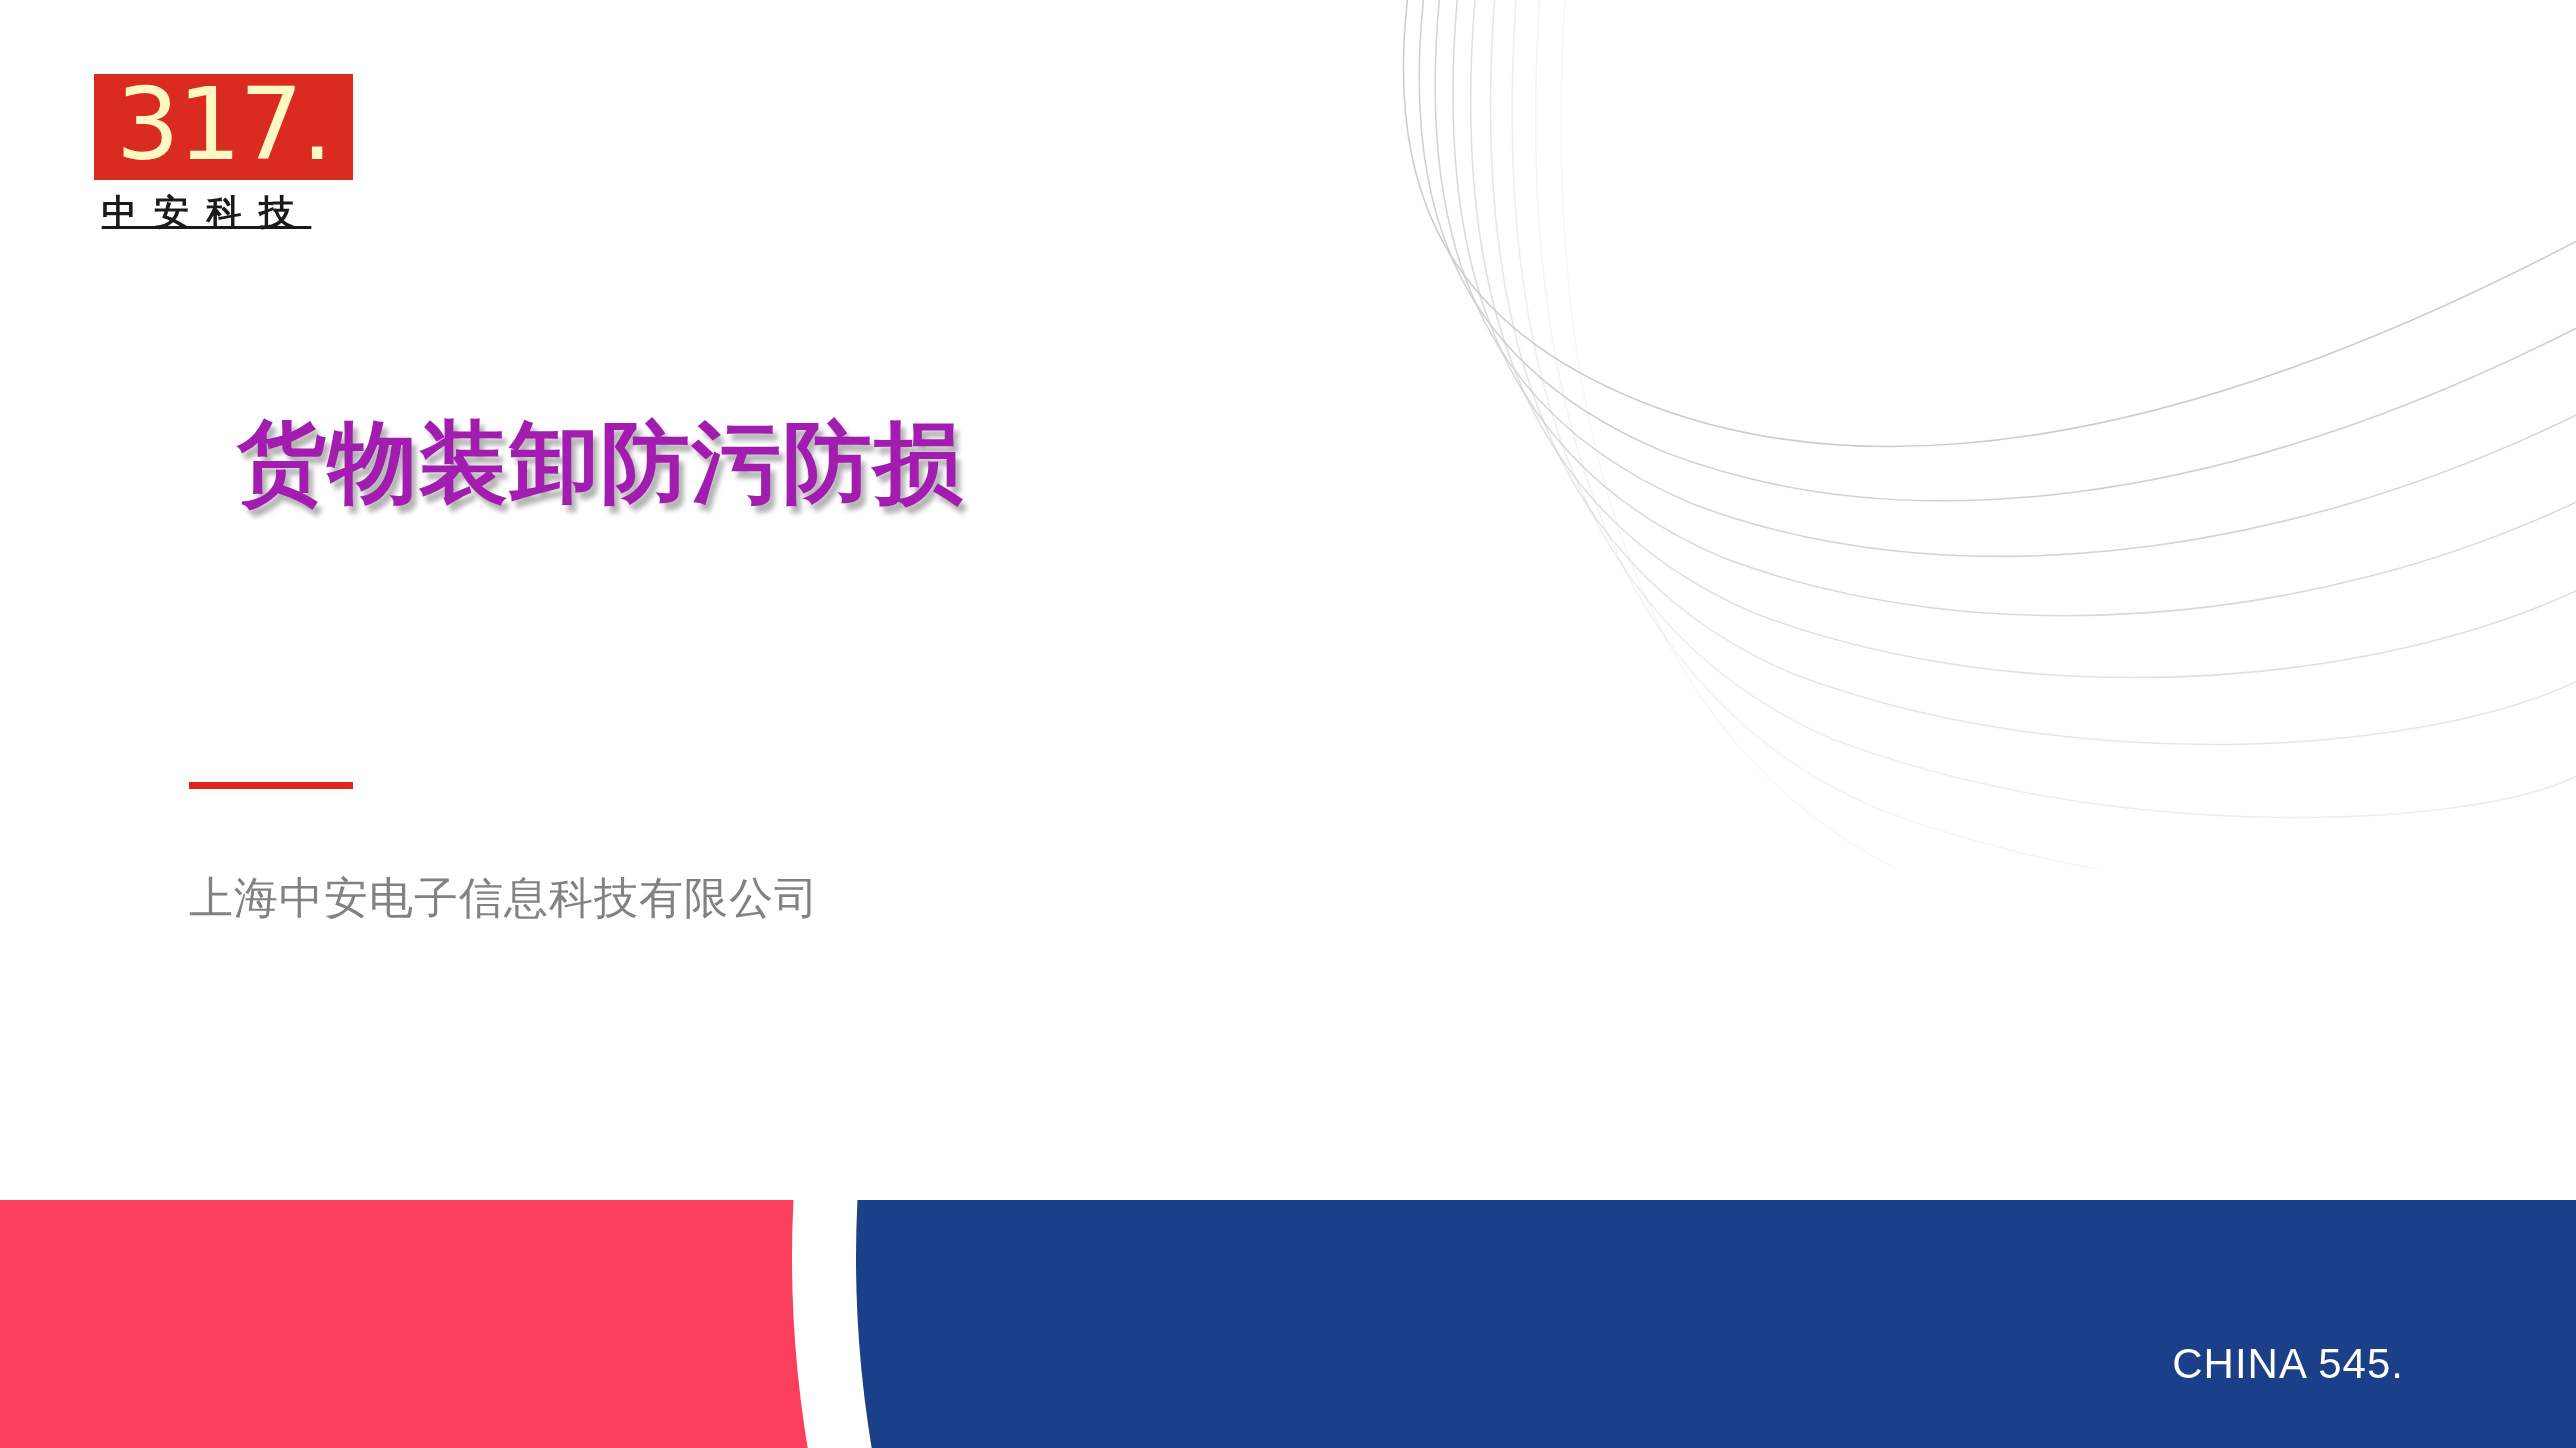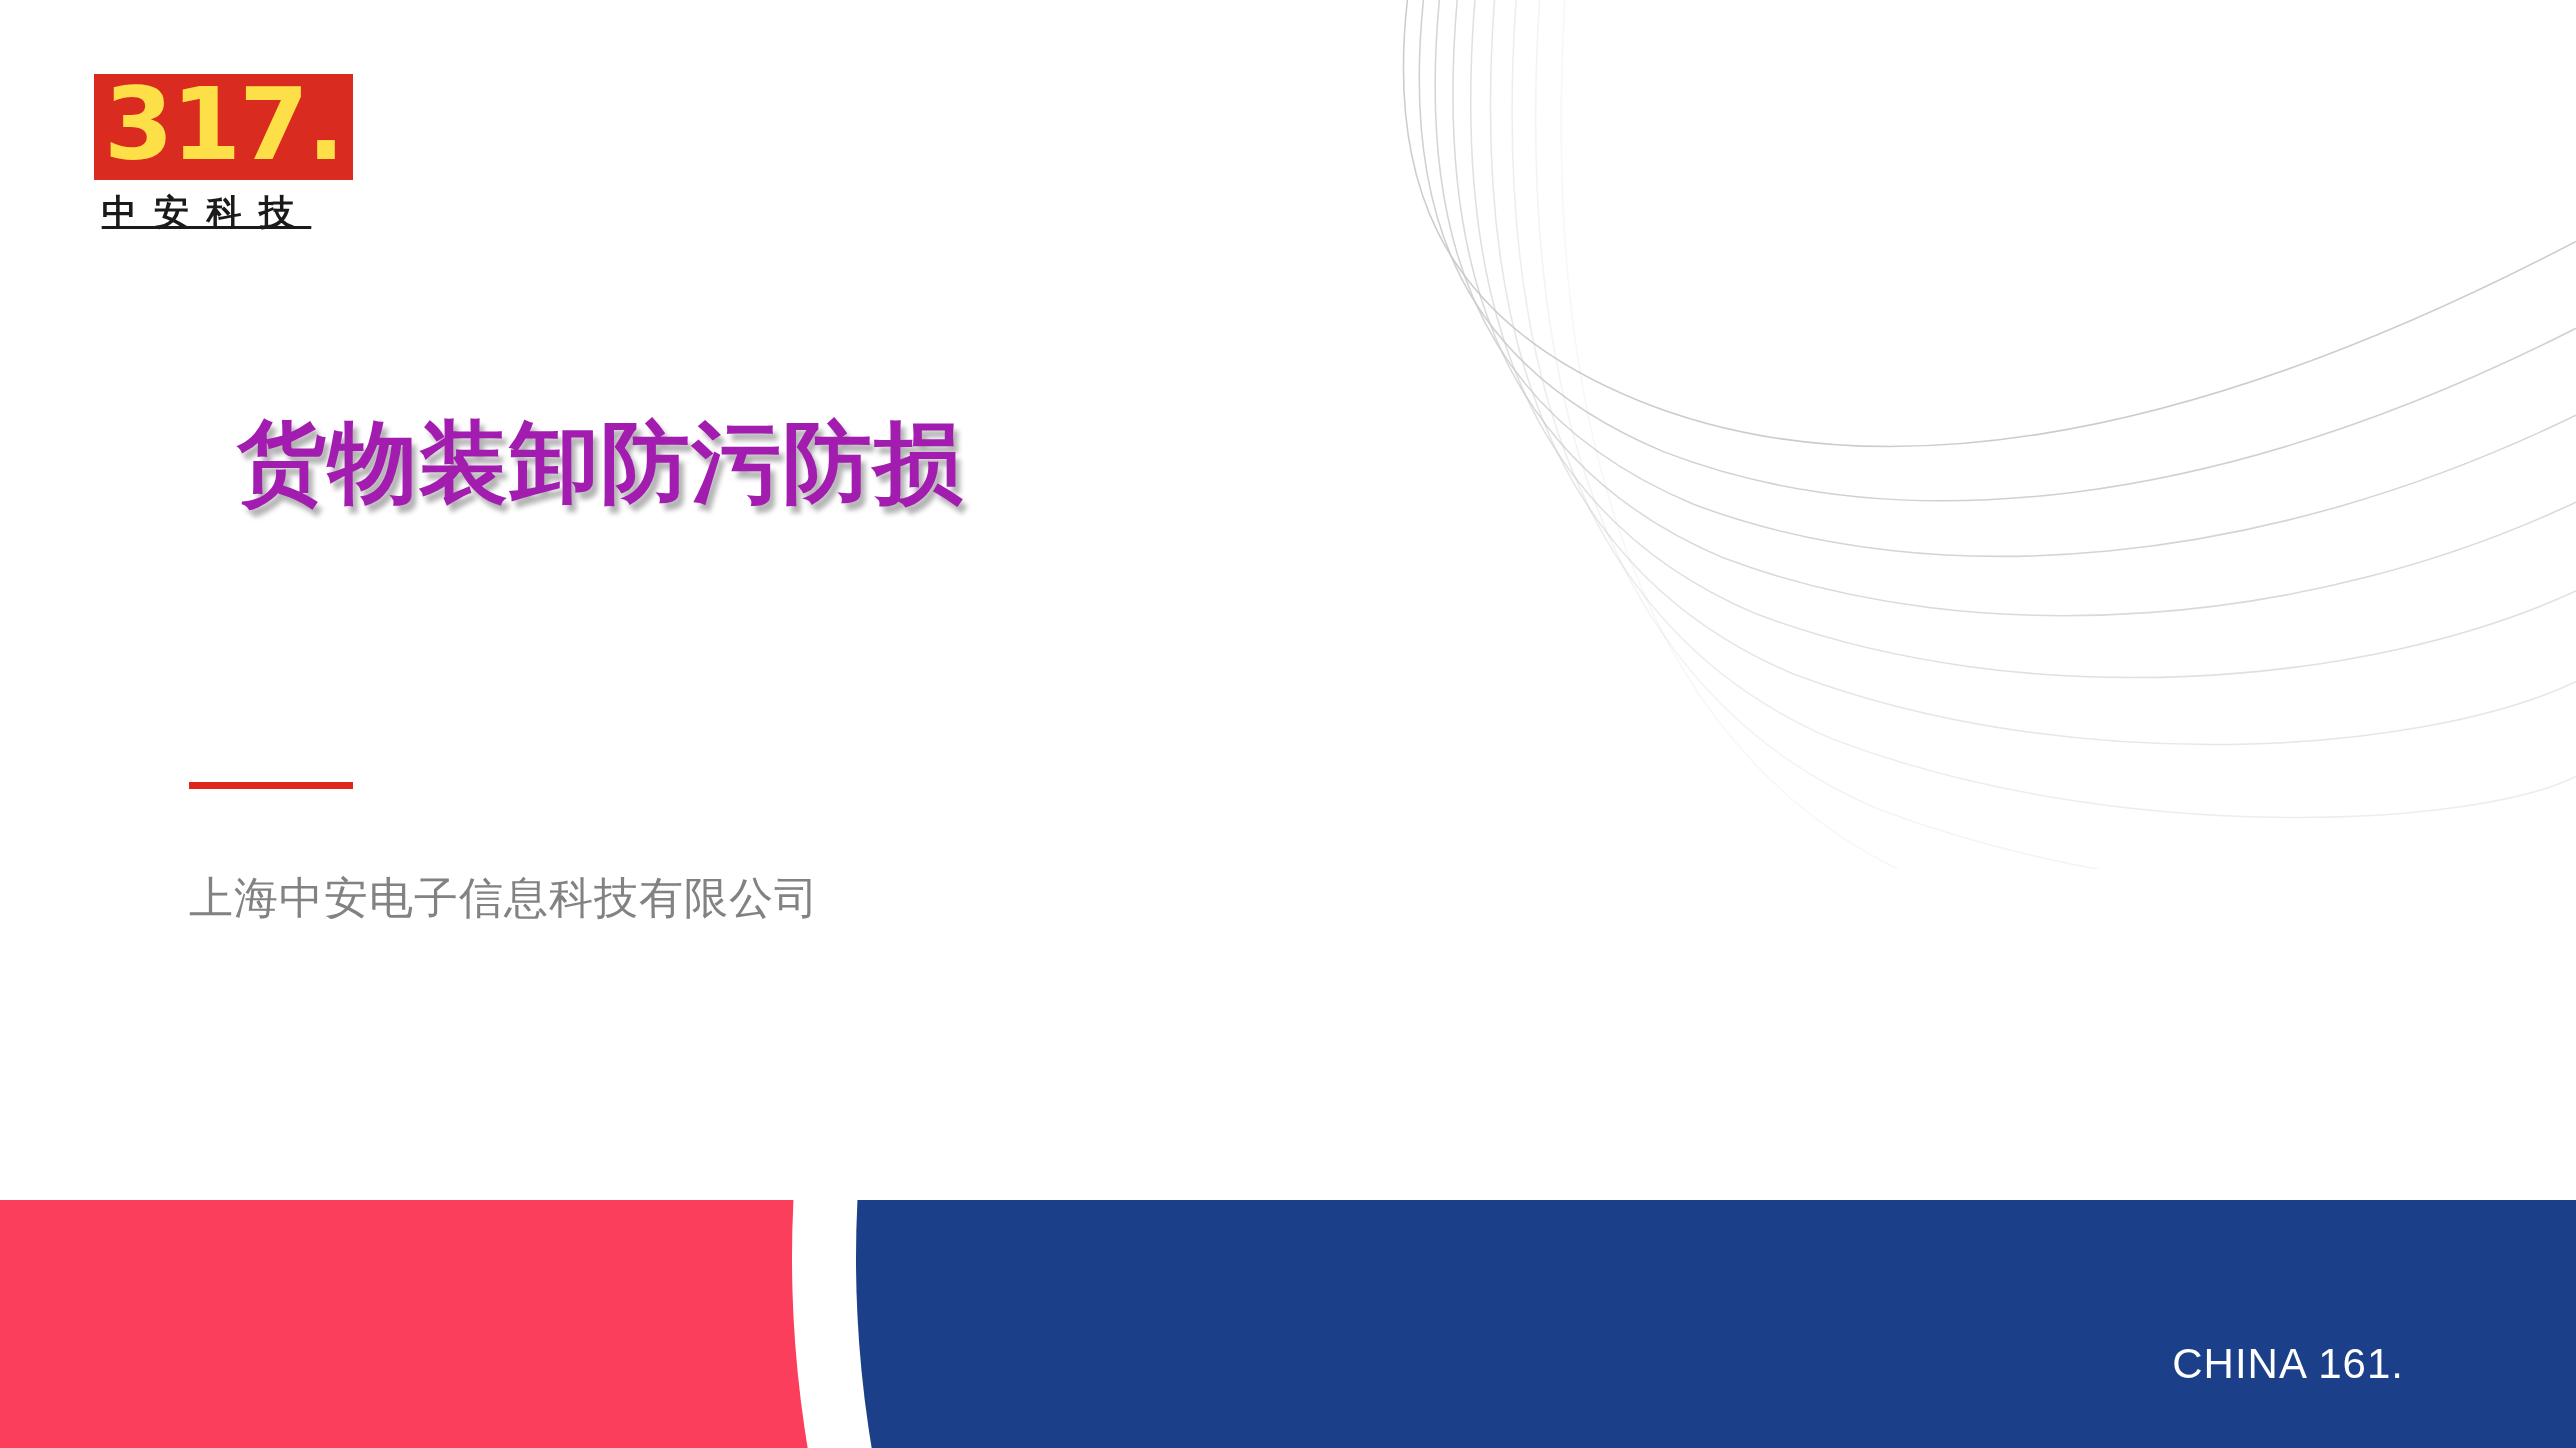--- a/index.html
+++ b/index.html
@@ -38,24 +38,24 @@
   #logo-mark {
     width: 259px;
     height: 106px;
     background: #D92B1F;
     display: flex;
     align-items: center;
     justify-content: center;
     overflow: hidden;
   }
   #logo-mark-text {
-    color: #fde047;
+    color: #fef9c3;
     font-family: "DejaVu Sans", sans-serif;
     font-size: 100px;
-    font-weight: 700;
+    font-weight: 400;
     line-height: 1;
     letter-spacing: -1.9px;
     transform: translateY(-1.9px);
   }
   #logo-sub {
     margin-top: 13.5px;
     color: #1a1a1a;
     font-size: 35px;
     font-weight: 700;
     letter-spacing: 17.4px;
@@ -181,17 +181,17 @@
   </div>
 
   <div id="title-rule"></div>
 
   <div id="subtitle">上海中安电子信息科技有限公司</div>
 
   <div id="bottom-band">
     <div id="band-pink"></div>
     <div id="band-white-sweep"></div>
     <div id="band-navy-sweep"></div>
-    <div id="band-footer-text">CHINA 161.</div>
+    <div id="band-footer-text">CHINA 545.</div>
   </div>
 
 </div>
 
 
 </body></html>

